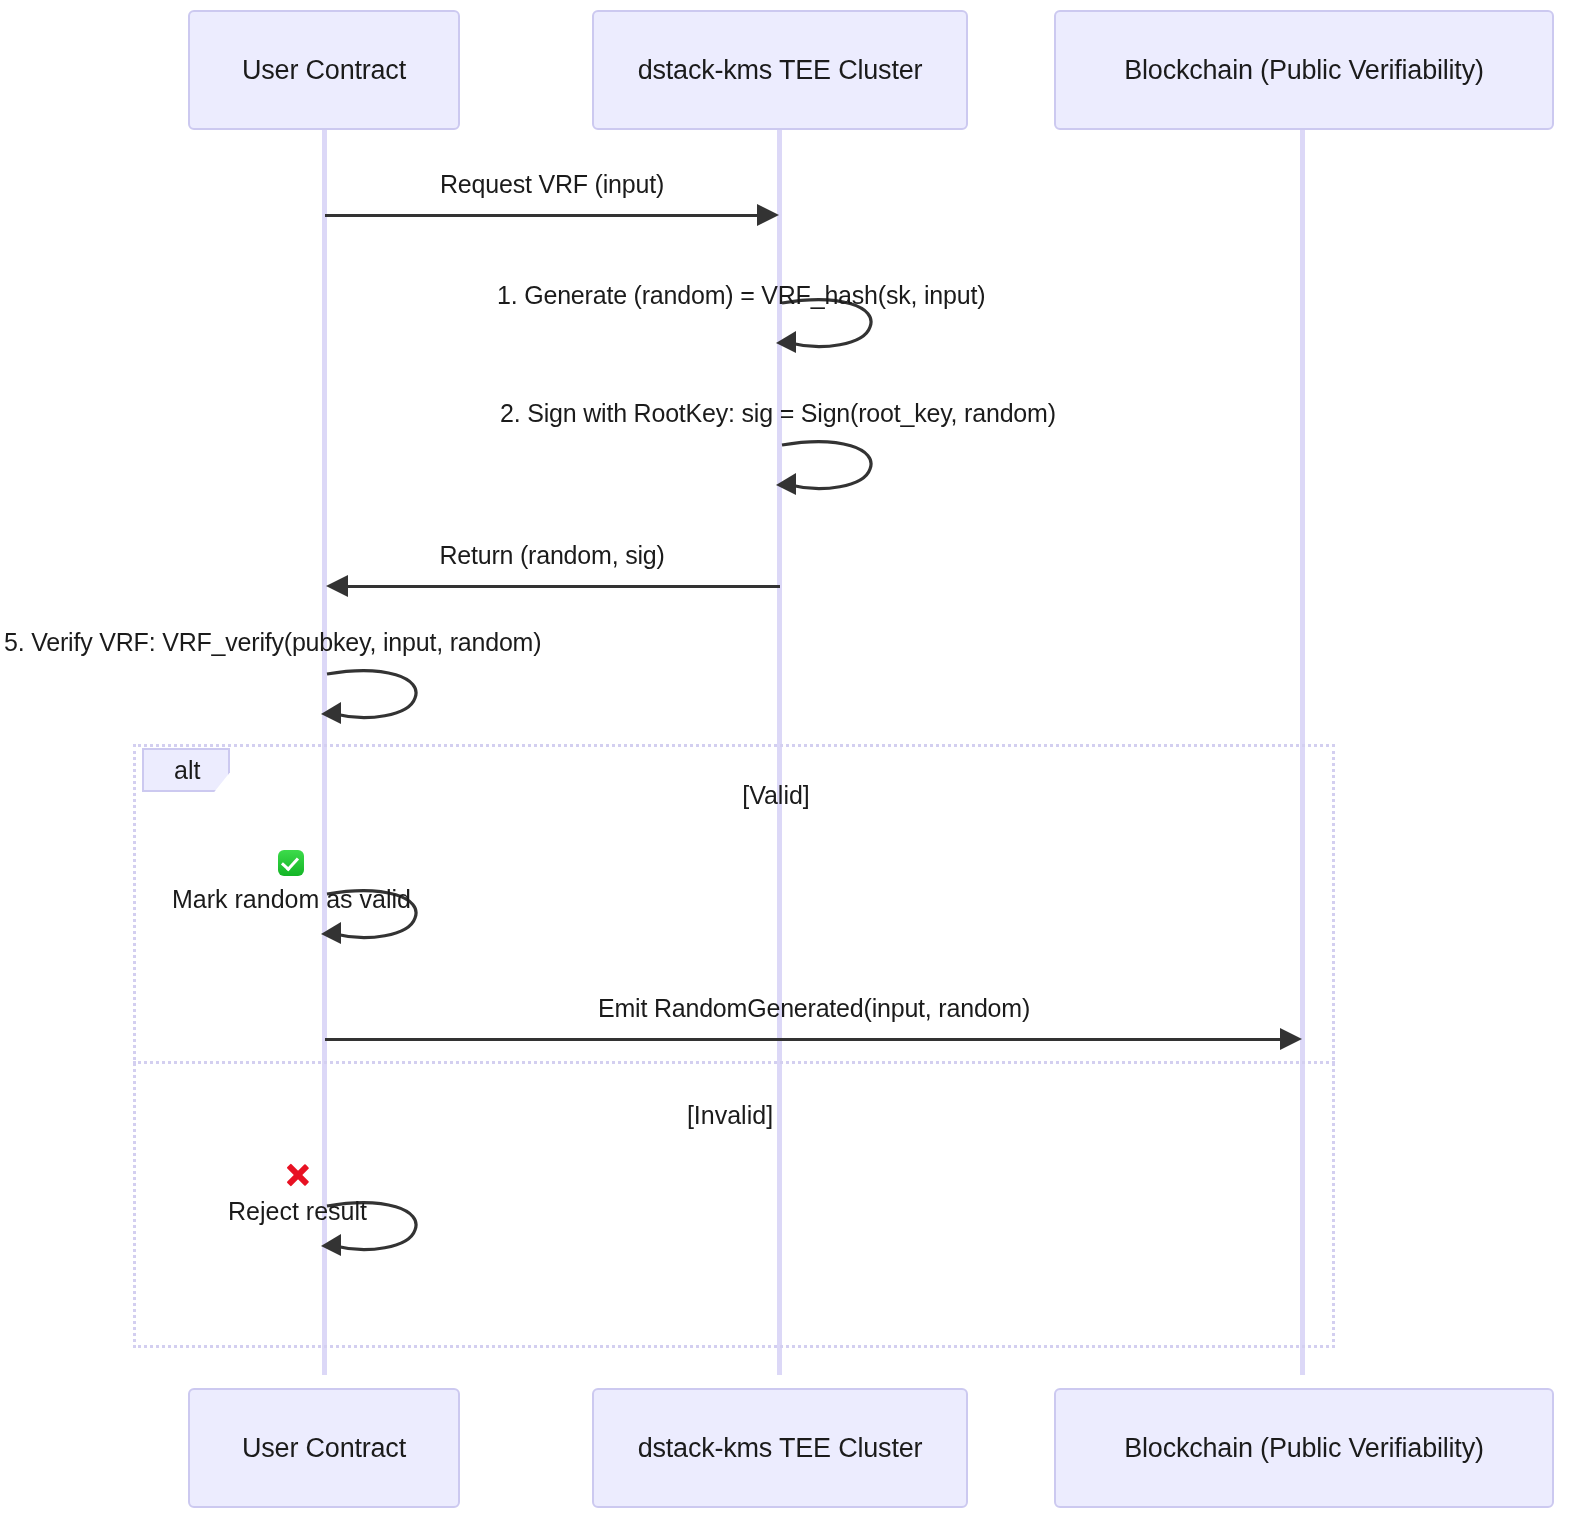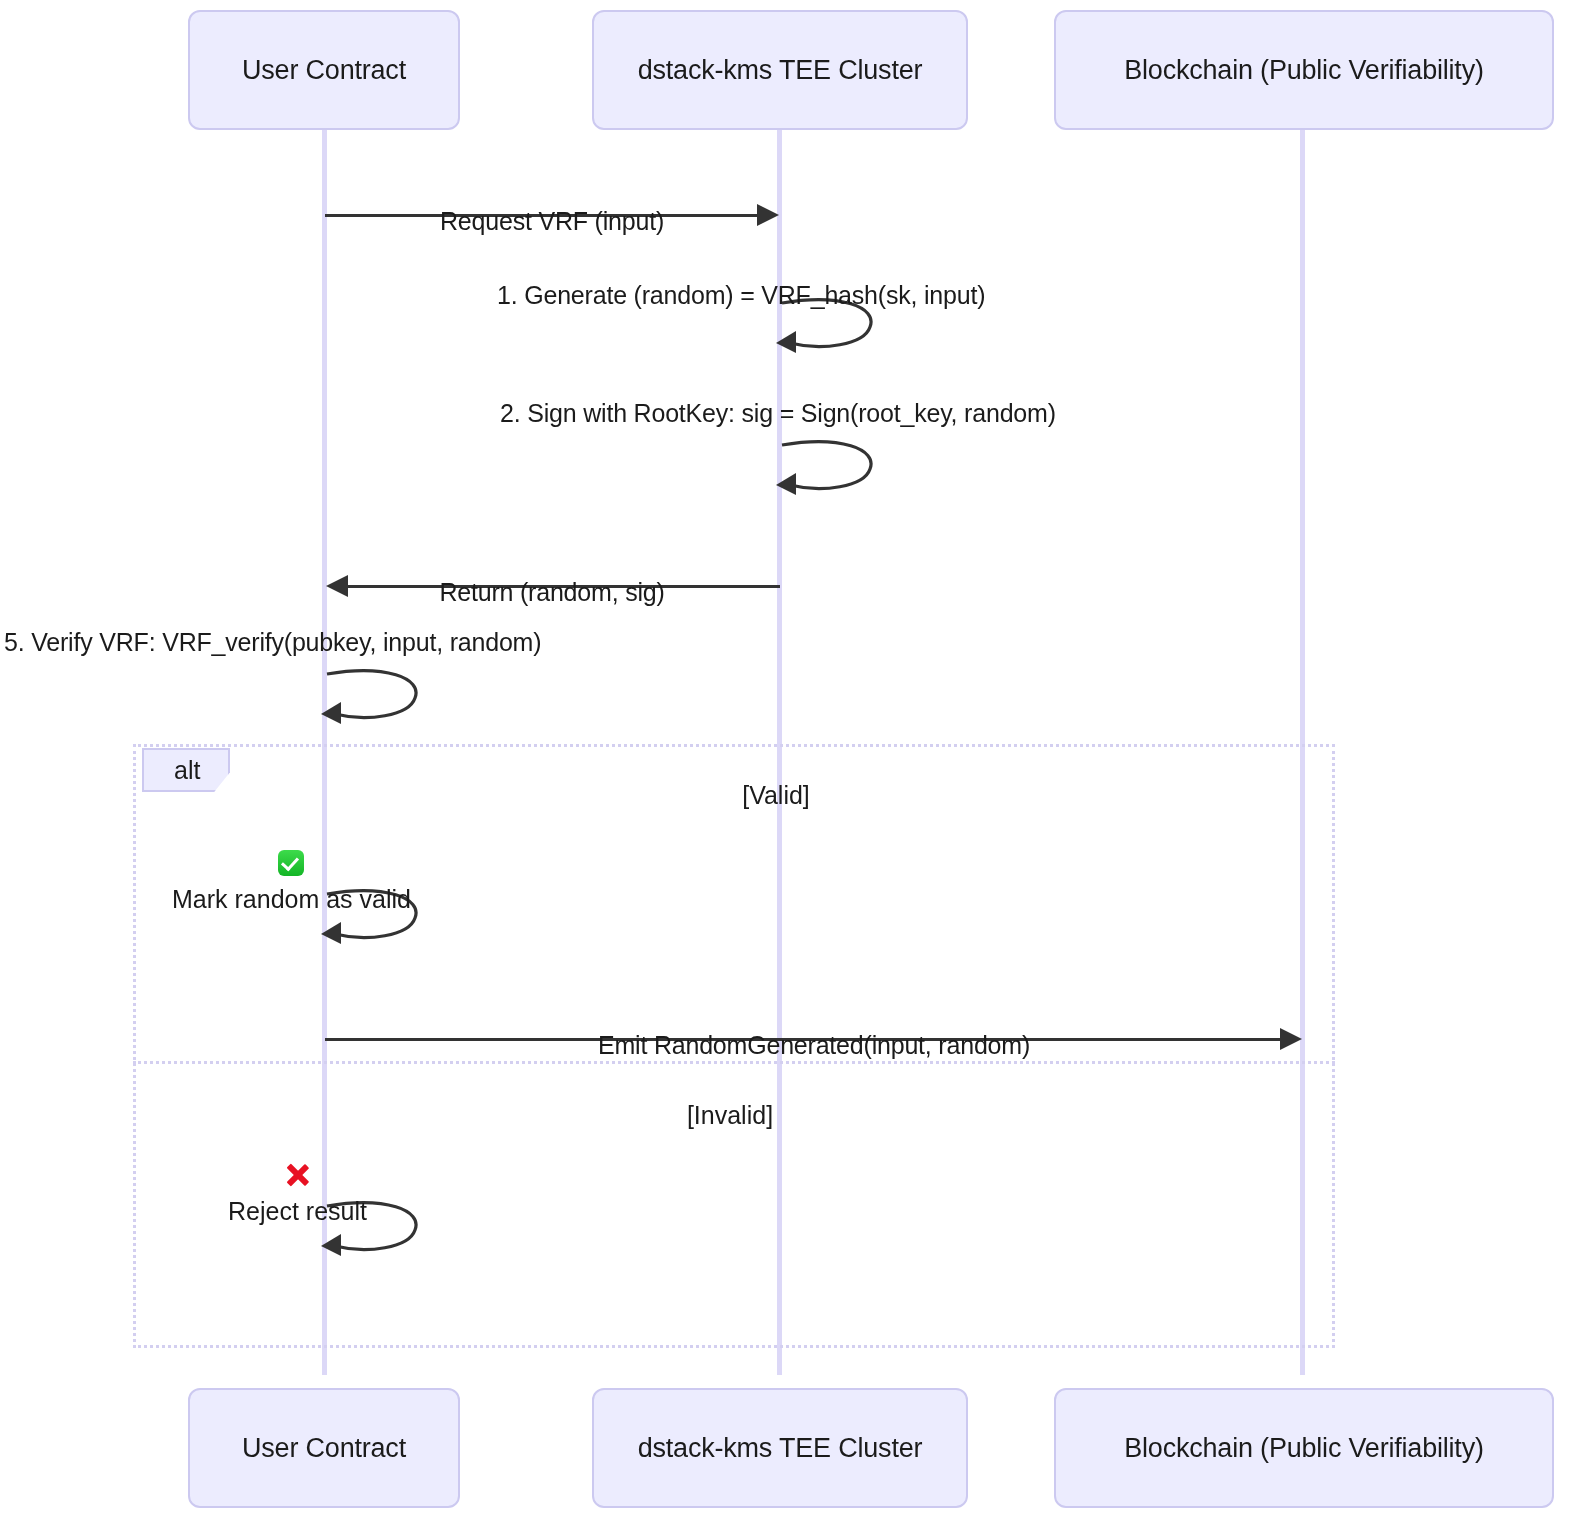--- a/index.html
+++ b/index.html
@@ -19,21 +19,21 @@
     height: 1518px;
     background: #ffffff;
   }
 
   
   .participant {
     position: absolute;
     box-sizing: border-box;
     background: #ECECFE;
     border: 2px solid #CCC9F0;
-    border-radius: 12px;
+    border-radius: 6px;
     display: flex;
     align-items: center;
     justify-content: center;
     z-index: 5;
   }
   .participant span {
     font-size: 27px;
     color: #1b1b1b;
     font-family: "Liberation Sans", sans-serif;
     white-space: nowrap;
@@ -75,21 +75,20 @@
     position: absolute;
     font-size: 25px;
     color: #1b1b1b;
     white-space: nowrap;
     z-index: 6;
     font-family: "Liberation Sans", sans-serif;
     letter-spacing: -0.2px;
   }
   .msg-label.centered {
     transform: translateX(-50%);
-    margin-top: 37px;
   }
 
   
   .selfloop {
     position: absolute;
     z-index: 4;
   }
 
   
   .alt-frame {

